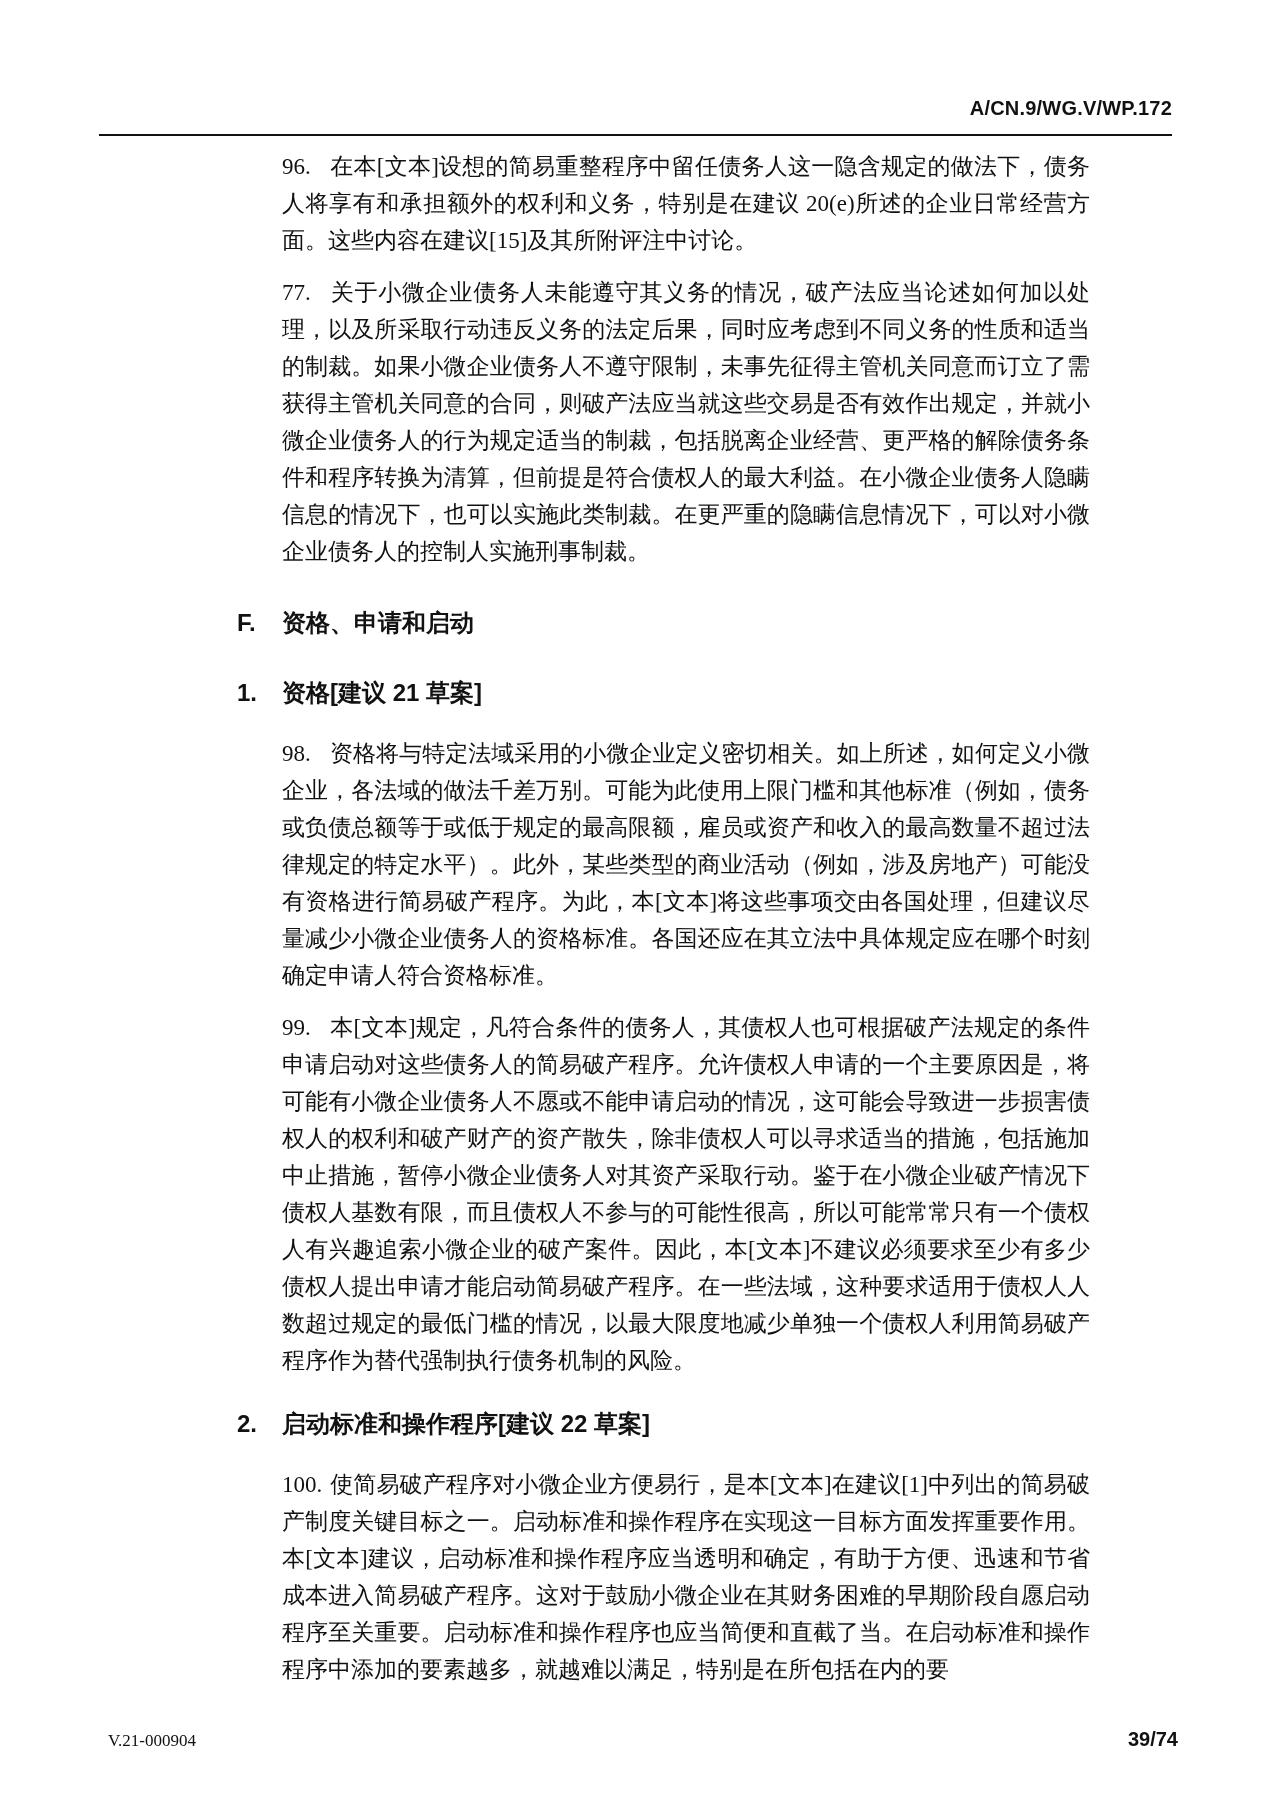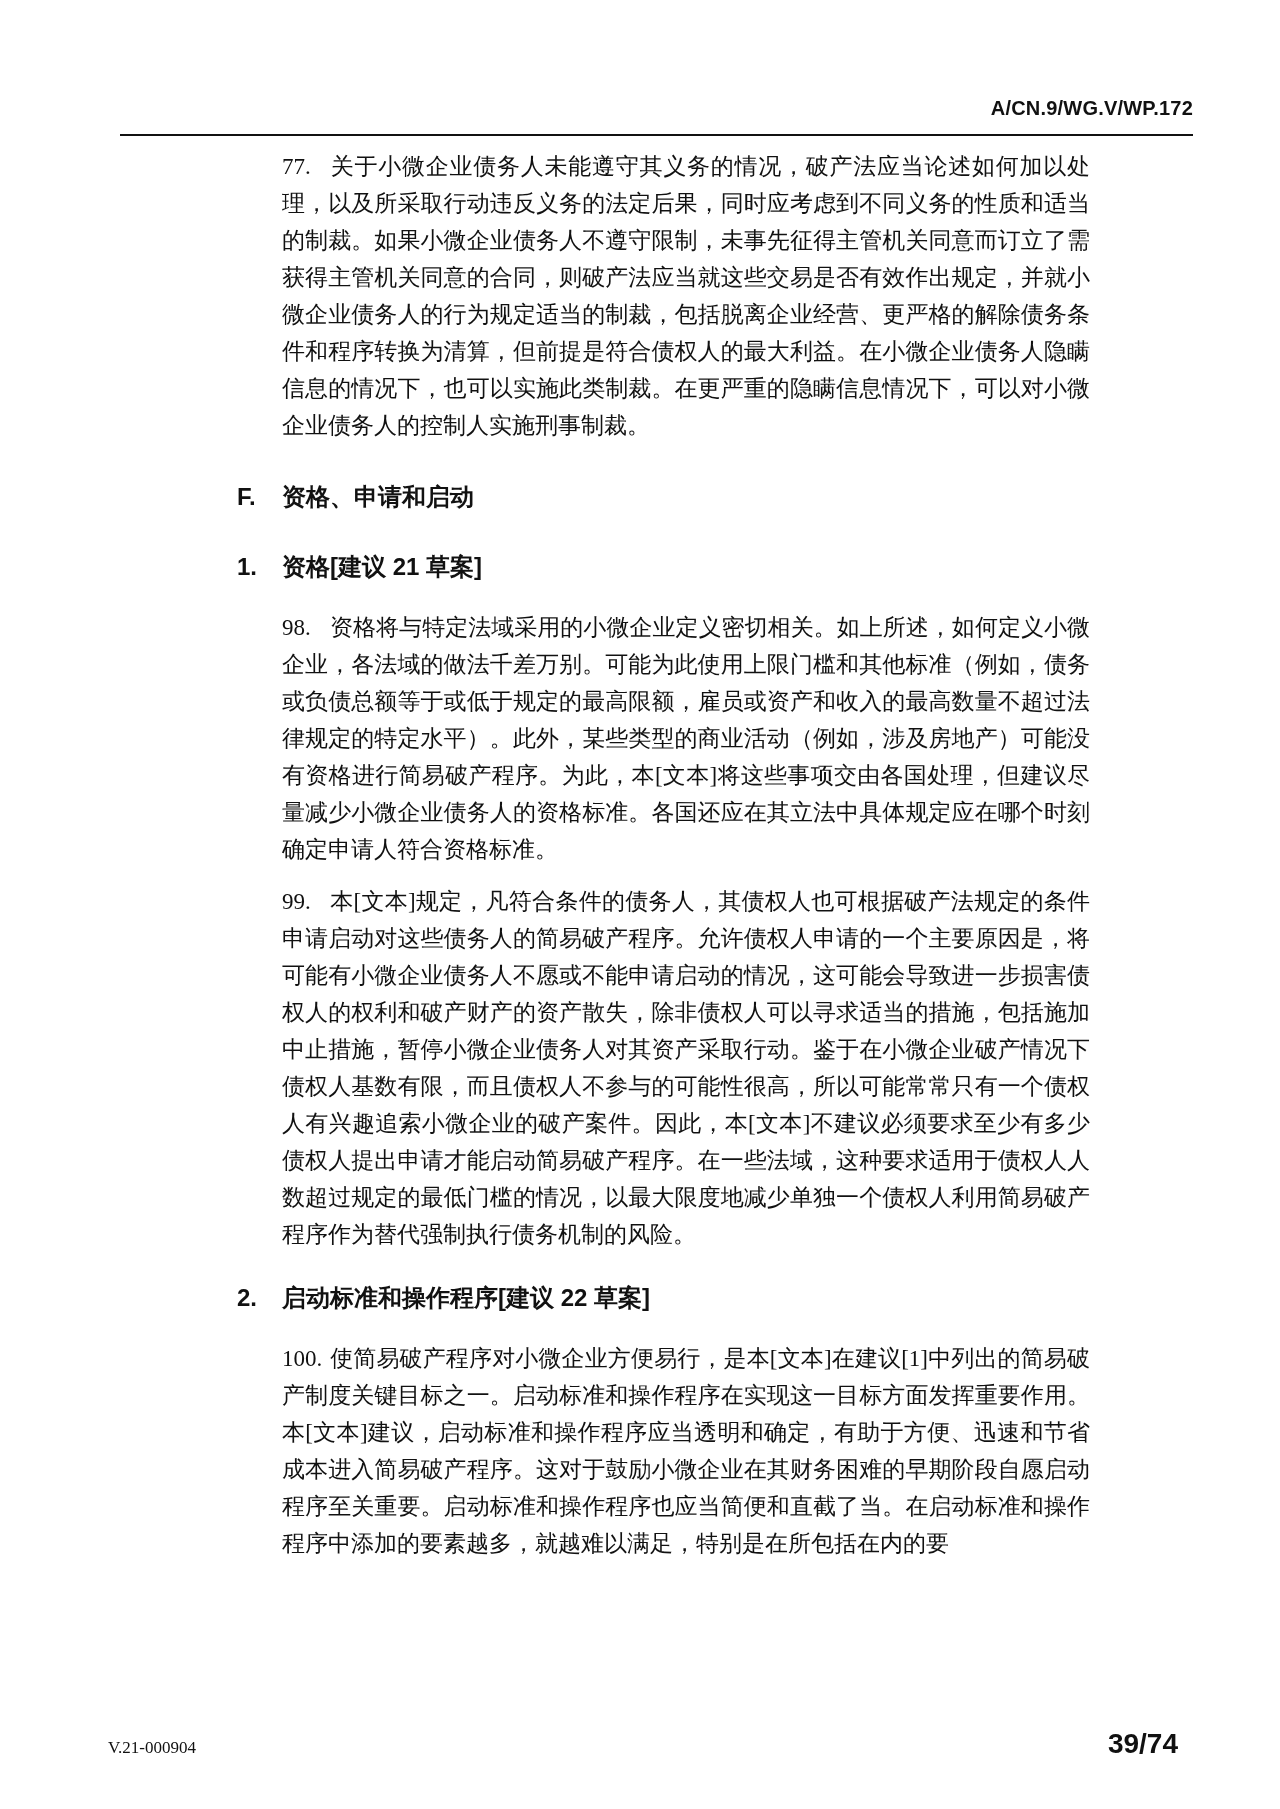--- a/index.html
+++ b/index.html
@@ -12,21 +12,21 @@
   .page {
     position: relative;
     width: 1280px; height: 1809px;
     background: #ffffff;
     overflow: hidden;
   }
 
   
   .page-header {
     position: absolute;
-    top: 96px; left: 120px; width: 1073px;
+    top: 96px; left: 99px; width: 1073px;
     border-bottom: 2.5px solid #111111;
     padding-bottom: 14px;
     text-align: right;
   }
   .doc-symbol {
     font-family: "Liberation Sans", "DejaVu Sans", sans-serif;
     font-weight: bold;
     font-size: 20px;
     line-height: 24px;
     letter-spacing: 0.2px;
@@ -63,34 +63,35 @@
     align-items: baseline;
     gap: 12px;
   }
   .job-number {
     font-family: "Liberation Serif", "DejaVu Serif", serif;
     font-size: 17px;
   }
   .page-number {
     font-family: "Liberation Sans", "DejaVu Sans", sans-serif;
     font-weight: bold;
-    font-size: 28px;
+    font-size: 20px;
   }
 </style>
 </head>
 <body>
 
 <div class="page">
 
   <header class="page-header">
     <div class="doc-symbol">A/CN.9/WG.V/WP.172</div>
   </header>
 
   <main class="content">
 
+    <p class="para"><span class="pnum">96.</span><span>在本[文本]设想的简易重整程序中留任债务人这一隐含规定的做法下，债务人将享有和承担额外的权利和义务，特别是在建议 20(e)所述的企业日常经营方面。这些内容在建议[15]及其所附评注中讨论。</span></p>
 
     <p class="para"><span class="pnum">77.</span><span>关于小微企业债务人未能遵守其义务的情况，破产法应当论述如何加以处理，以及所采取行动违反义务的法定后果，同时应考虑到不同义务的性质和适当的制裁。如果小微企业债务人不遵守限制，未事先征得主管机关同意而订立了需获得主管机关同意的合同，则破产法应当就这些交易是否有效作出规定，并就小微企业债务人的行为规定适当的制裁，包括脱离企业经营、更严格的解除债务条件和程序转换为清算，但前提是符合债权人的最大利益。在小微企业债务人隐瞒信息的情况下，也可以实施此类制裁。在更严重的隐瞒信息情况下，可以对小微企业债务人的控制人实施刑事制裁。</span></p>
 
     <h2 class="sec-heading"><span class="hnum">F.</span><span>资格、申请和启动</span></h2>
 
     <h3 class="sub-heading"><span class="hnum">1.</span><span>资格[建议 21 草案]</span></h3>
 
     <p class="para"><span class="pnum">98.</span><span>资格将与特定法域采用的小微企业定义密切相关。如上所述，如何定义小微企业，各法域的做法千差万别。可能为此使用上限门槛和其他标准（例如，债务或负债总额等于或低于规定的最高限额，雇员或资产和收入的最高数量不超过法律规定的特定水平）。此外，某些类型的商业活动（例如，涉及房地产）可能没有资格进行简易破产程序。为此，本[文本]将这些事项交由各国处理，但建议尽量减少小微企业债务人的资格标准。各国还应在其立法中具体规定应在哪个时刻确定申请人符合资格标准。</span></p>
 
     <p class="para"><span class="pnum">99.</span><span>本[文本]规定，凡符合条件的债务人，其债权人也可根据破产法规定的条件申请启动对这些债务人的简易破产程序。允许债权人申请的一个主要原因是，将可能有小微企业债务人不愿或不能申请启动的情况，这可能会导致进一步损害债权人的权利和破产财产的资产散失，除非债权人可以寻求适当的措施，包括施加中止措施，暂停小微企业债务人对其资产采取行动。鉴于在小微企业破产情况下债权人基数有限，而且债权人不参与的可能性很高，所以可能常常只有一个债权人有兴趣追索小微企业的破产案件。因此，本[文本]不建议必须要求至少有多少债权人提出申请才能启动简易破产程序。在一些法域，这种要求适用于债权人人数超过规定的最低门槛的情况，以最大限度地减少单独一个债权人利用简易破产程序作为替代强制执行债务机制的风险。</span></p>

